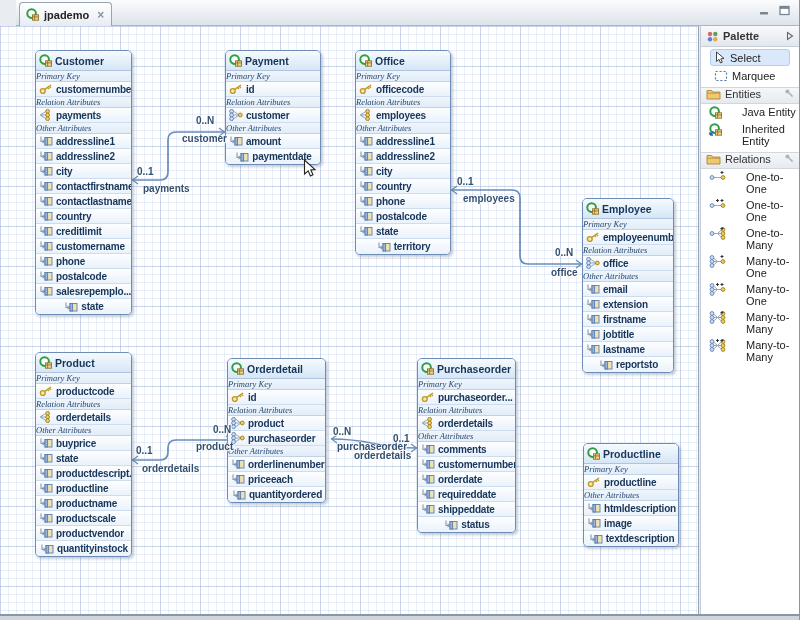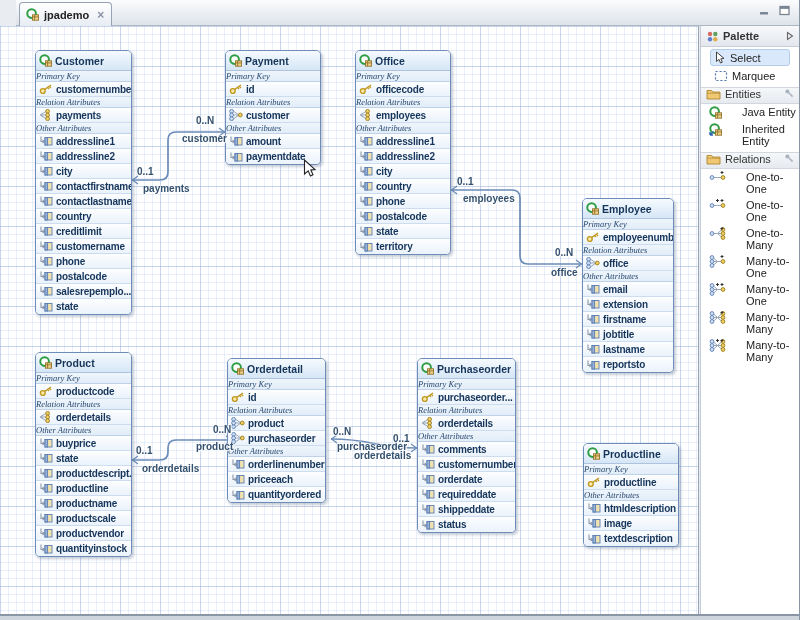--- a/index.html
+++ b/index.html
@@ -32,21 +32,21 @@
     box-shadow:1.5px 2px 3px rgba(90,110,140,.35);color:#16355a;overflow:hidden;}
   .ehdr{height:20px;display:flex;align-items:center;gap:3px;padding:0 3px;
     background:linear-gradient(#f5fafe,#d6e6f6);border-bottom:1px solid #aec4de;
     font-size:10.5px;font-weight:bold;white-space:nowrap;}
   .sec{height:11px;line-height:11px;
     font:italic 8.5px "Liberation Serif",serif;color:#28486e;
     background:linear-gradient(#eef5fc,#e2edf8);border-bottom:1px solid #bfd2e8;}
   .attr{height:15px;display:flex;align-items:center;gap:3px;padding:0 2px 0 3px;
     border-bottom:1px solid #cddcee;background:linear-gradient(#fdfeff,#eaf2fb);
     font-size:10px;font-weight:bold;white-space:nowrap;letter-spacing:-0.2px;}
-  .attr:last-child{border-bottom:none;}
+  .attr:last-child{border-bottom:none;justify-content:center;}
   .ic{display:inline-flex;align-items:center;justify-content:center;flex:0 0 auto;}
   .conn-label{position:absolute;font:bold 10px "Liberation Sans",sans-serif;color:#33506e;
     white-space:nowrap;text-shadow:0 0 2px #fff,0 0 2px #fff,1px 1px 1px #fff;}
   .cursor{position:absolute;pointer-events:none;}
   
   .palette{position:absolute;left:700px;top:26px;width:99px;height:588px;background:#ffffff;
     border-left:1px solid #c6ccd5;font-size:11px;color:#222;}
   .pal-hdr{height:21px;display:flex;align-items:center;gap:4px;padding:0 5px;
     background:linear-gradient(#f8f9fb,#e3e7ed);border-bottom:1px solid #c9cfd8;
     font-weight:bold;color:#333;}

